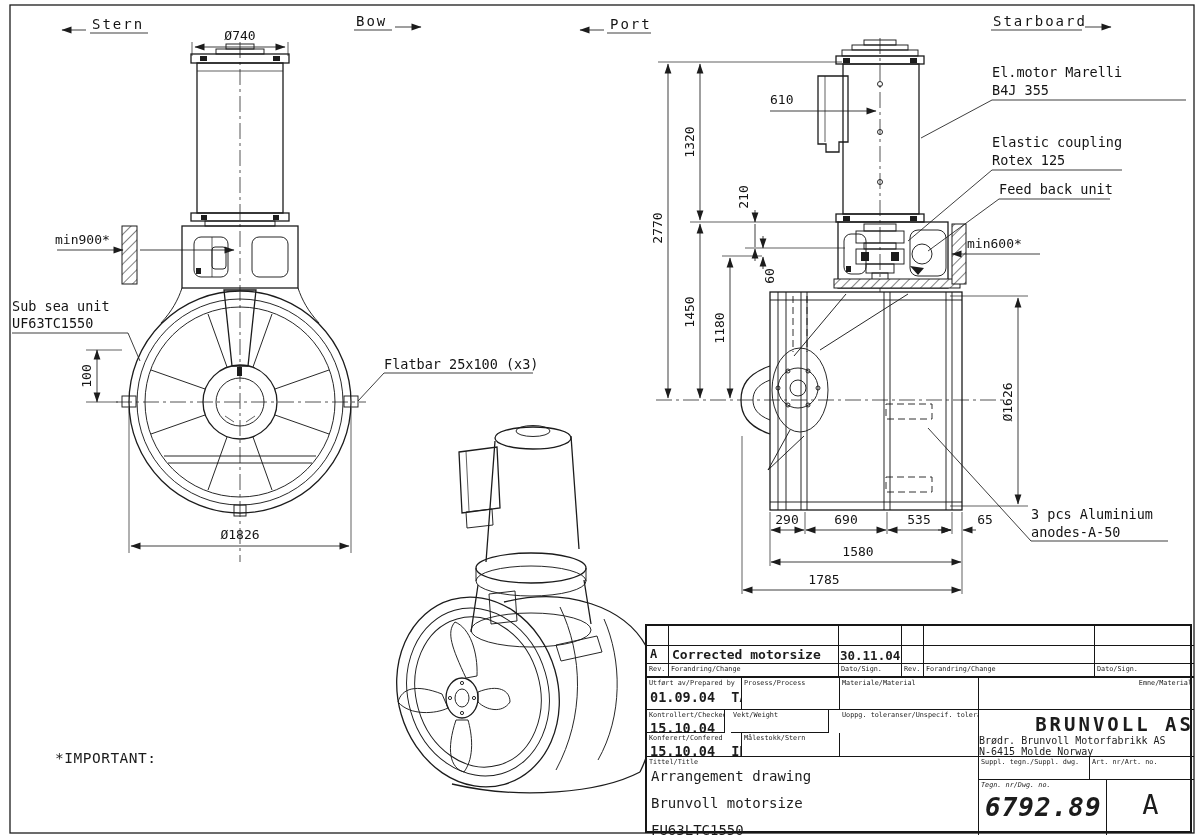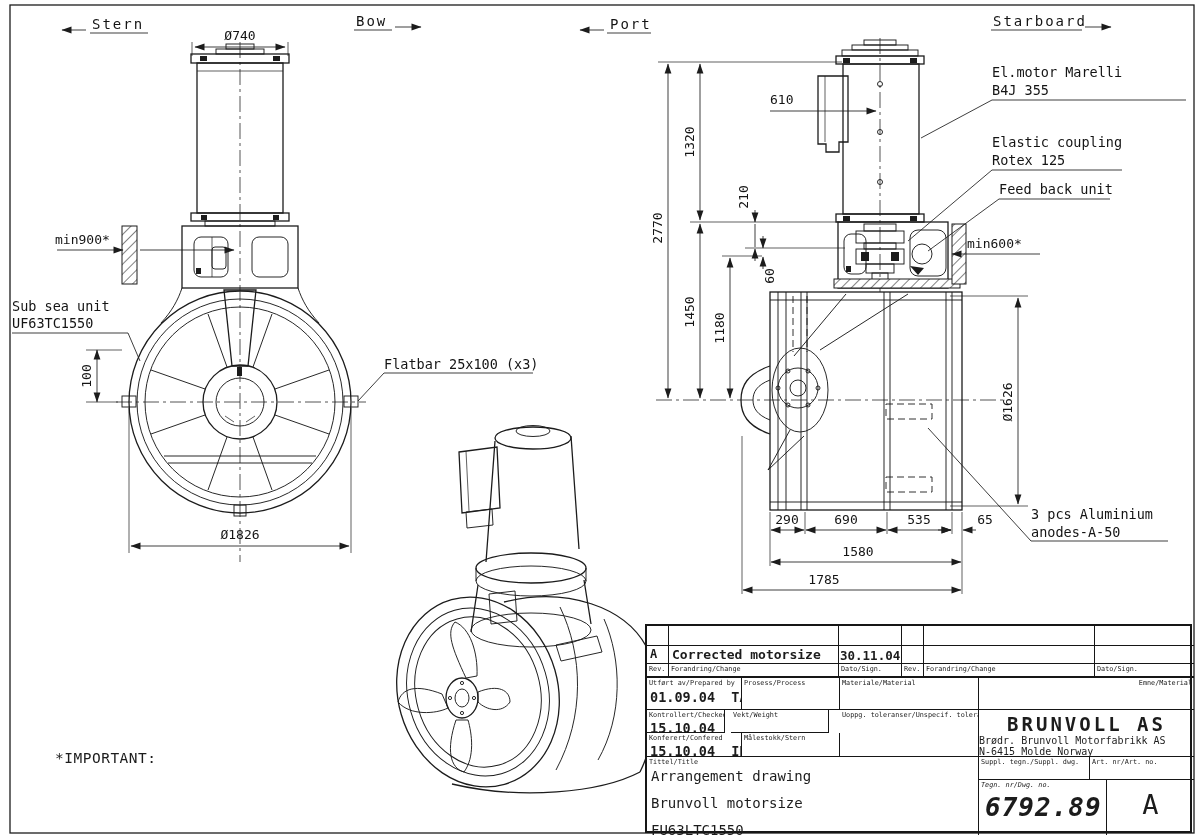--- a/index.html
+++ b/index.html
@@ -21,21 +21,21 @@
   
   .tb{position:absolute;left:645px;top:624px;width:547px;height:209px;
       border:2px solid #161616;background:#fff;box-sizing:border-box;}
   .cell{position:absolute;border-right:1px solid #161616;border-bottom:1px solid #161616;
         box-sizing:border-box;overflow:hidden;}
   .noR{border-right:none;} .noB{border-bottom:none;}
   .hvy{border-bottom:2px solid #161616;}
   .lab{font-size:6.8px;line-height:8px;padding:1px 2px;white-space:nowrap;}
   .val{font-size:13.5px;font-weight:bold;white-space:pre;padding:1px 3px;line-height:16px;}
   .rv{font-size:12px;font-weight:bold;padding:1px 3px;}
-  .big{font-size:19px;font-weight:bold;letter-spacing:3px;text-align:center;margin-top:3px;}
+  .big{font-size:19px;font-weight:bold;letter-spacing:3px;text-align:right;margin-top:3px;}
   .co2{font-size:10px;text-align:left;white-space:nowrap;}
   .num{font-size:26px;font-weight:bold;letter-spacing:1px;padding:2px 6px;}
   .rev{font-size:27px;text-align:center;line-height:50px;}
   .ttl{font-size:14px;white-space:pre;padding-left:4px;}
 
   
   .note{position:absolute;left:55px;top:703px;font-size:14.5px;line-height:22px;
         letter-spacing:0.5px;white-space:pre;}
 </style>
 </head>

